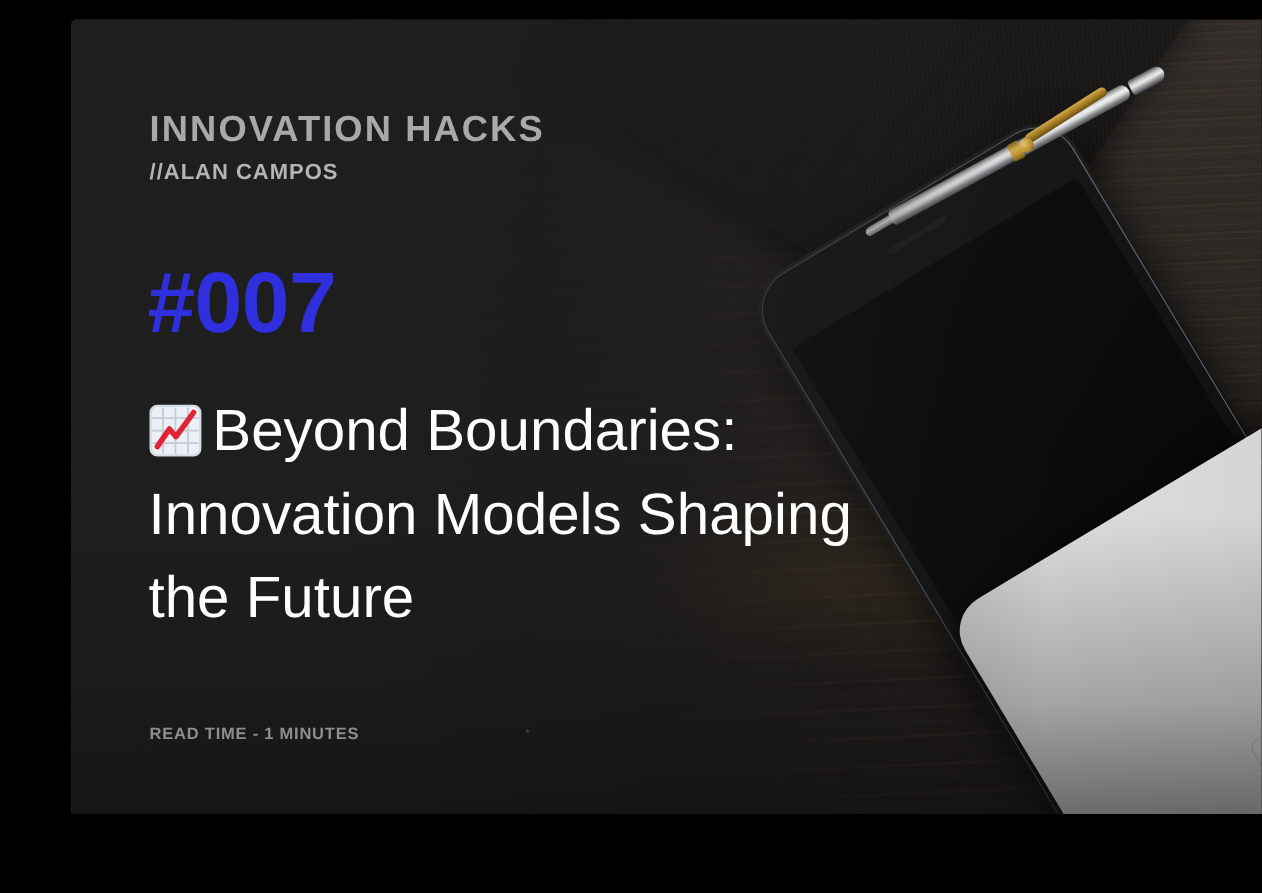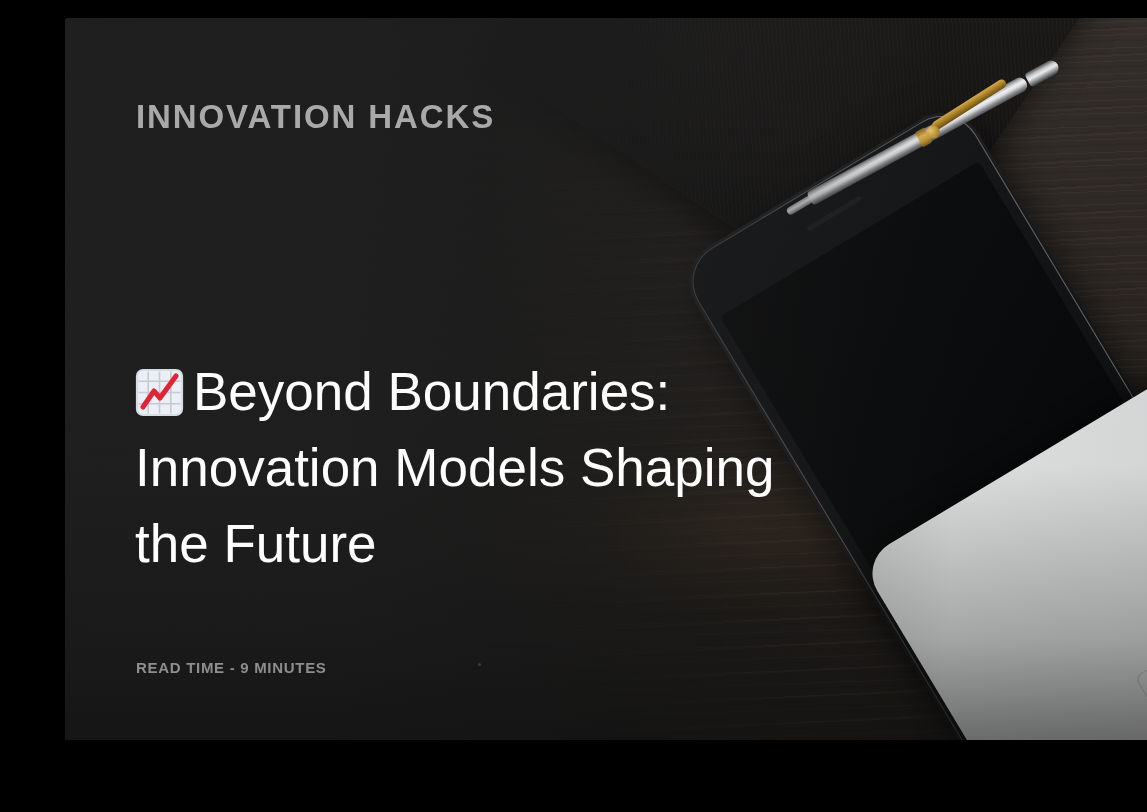--- a/index.html
+++ b/index.html
@@ -397,39 +397,41 @@
       </div>
 
       <div class="scrim"></div>
       <div class="scrim-bottom"></div>
     </div>
 
     <div class="content">
 
       <div class="kicker">INNOVATION HACKS</div>
 
-
+      <div class="byline">//ALAN CAMPOS</div>
+
+      <div class="issue">#007</div>
 
       <div class="headline">
         <span class="emoji-chart">
           <svg width="49" height="49" viewBox="0 0 49 49" aria-hidden="true">
             <rect x="2" y="2" width="45" height="45" rx="6" fill="#eceff3"></rect>
             <g stroke="#c3cbd6" stroke-width="1.6">
               <line x1="13.2" y1="3.5" x2="13.2" y2="45.5"></line>
               <line x1="24.5" y1="3.5" x2="24.5" y2="45.5"></line>
               <line x1="35.8" y1="3.5" x2="35.8" y2="45.5"></line>
               <line x1="3.5" y1="13.2" x2="45.5" y2="13.2"></line>
               <line x1="3.5" y1="24.5" x2="45.5" y2="24.5"></line>
               <line x1="3.5" y1="35.8" x2="45.5" y2="35.8"></line>
             </g>
             <rect x="2" y="2" width="45" height="45" rx="6" fill="none" stroke="#d7dde5" stroke-width="2.2"></rect>
             <polyline points="8,39 19,23 25,30 41,8" fill="none" stroke="#e02435" stroke-width="5" stroke-linecap="round" stroke-linejoin="round"></polyline>
           </svg>
         </span><span>Beyond Boundaries: Innovation Models Shaping the Future</span>
       </div>
 
-      <div class="readtime">READ TIME - 9 MINUTES</div>
+      <div class="readtime">READ TIME - 1 MINUTES</div>
 
       <div class="speck"></div>
 
     </div>
   </div>
 </div>
 
 </body></html>

